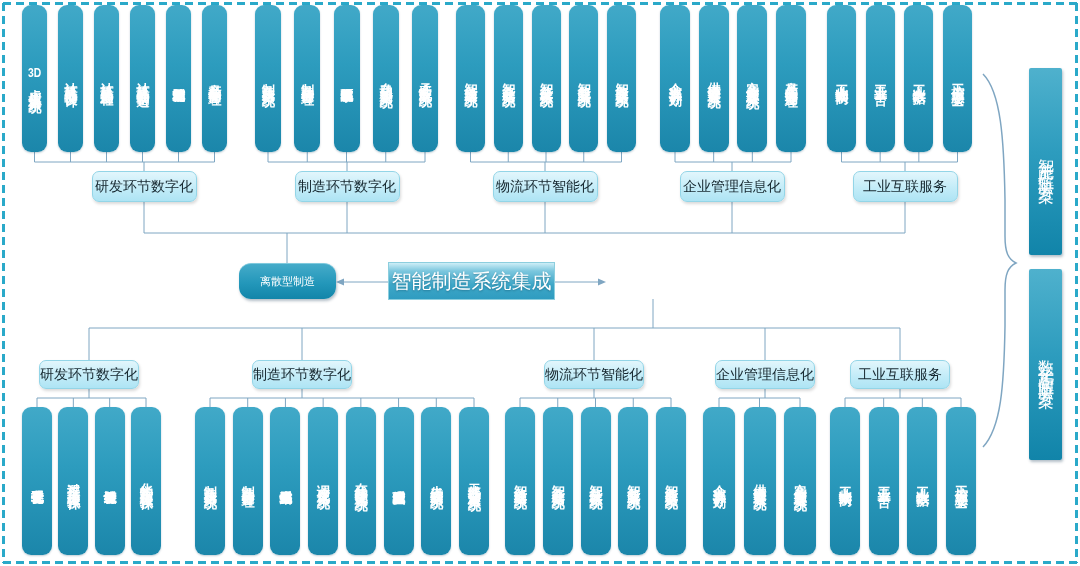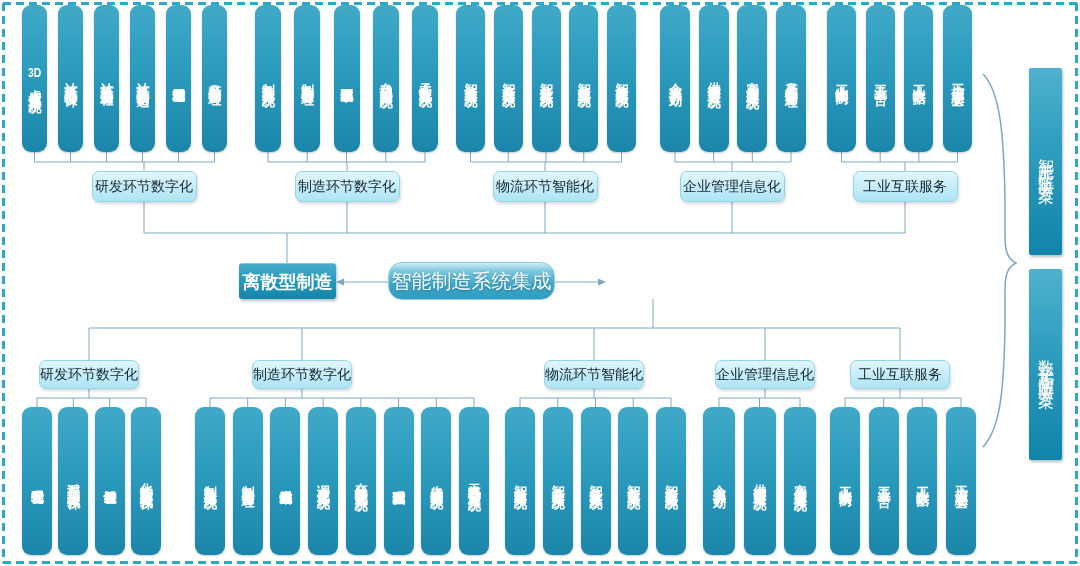--- a/index.html
+++ b/index.html
@@ -32,28 +32,28 @@
     position:absolute;z-index:2;display:flex;align-items:center;justify-content:center;
     background:linear-gradient(180deg,#e2f6fc 0%,#c3ecf8 55%,#aee4f4 100%);
     border:1px solid #93d5e7;border-radius:7px;
     font-size:14px;color:#15262e;box-shadow:1px 2px 3px rgba(0,0,0,.15);
     box-sizing:border-box;white-space:nowrap;
   }
 
   .midnode{
     position:absolute;z-index:2;display:flex;align-items:center;justify-content:center;
     background:linear-gradient(180deg,#45abc9 0%,#2397ba 55%,#1285a9 100%);
-    border-radius:3px;color:#fff;font-weight:bold;font-size:18px;
+    border-radius:12px;color:#fff;font-weight:normal;font-size:11px;
     box-shadow:1px 2px 3px rgba(0,40,70,.3);border-top:1px solid #7fc9dd;box-sizing:border-box;
     white-space:nowrap;
   }
   .centernode{
     position:absolute;z-index:2;display:flex;align-items:center;justify-content:center;
     background:linear-gradient(180deg,#cdeef7 0%,#7cc7de 22%,#3ea7c8 60%,#2f9cc0 100%);
-    border:1px solid #8ccede;border-radius:14px;color:#fff;font-size:20px;
+    border:1px solid #8ccede;border-radius:0;color:#fff;font-size:20px;
     text-shadow:0 1px 2px rgba(0,40,60,.35);box-sizing:border-box;white-space:nowrap;
   }
   .solution{
     position:absolute;z-index:2;display:flex;align-items:center;justify-content:center;
     background:linear-gradient(180deg,#4fb1cd 0%,#2d9cbe 45%,#1184a9 100%);
     color:#fff;font-size:16px;writing-mode:vertical-rl;text-orientation:upright;
     letter-spacing:4px;border-radius:2px;box-shadow:1px 2px 3px rgba(0,40,70,.3);
     box-sizing:border-box;
   }
 </style>

